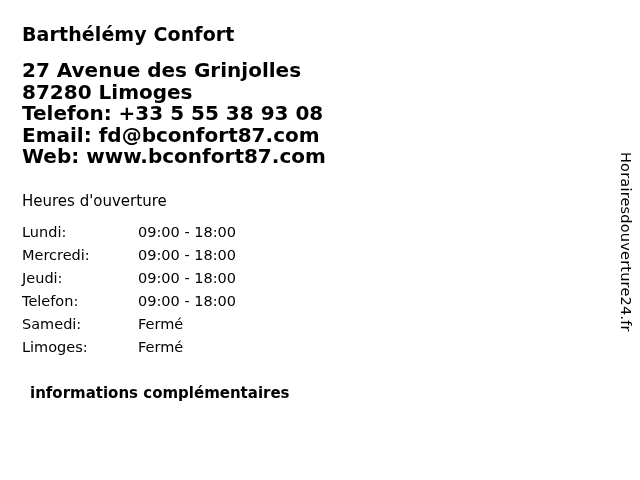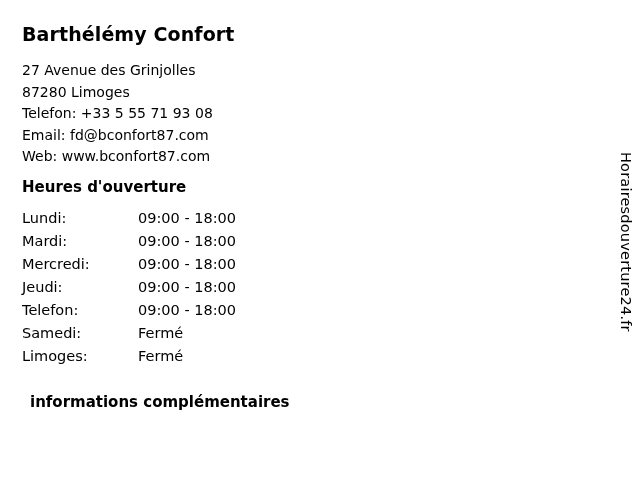--- a/index.html
+++ b/index.html
@@ -29,30 +29,31 @@
     width: 580px;
   }
   .business-name {
     font-size: 19px;
     font-weight: bold;
     letter-spacing: 0.1px;
     margin: 0 0 14px 0;
     line-height: 24px;
   }
   .address-block {
-    font-size: 14px;
+    font-size: 20px;
     line-height: 21.5px;
-    margin-bottom: 10px;
+    margin-bottom: 24px;
+    font-weight: bold;
   }
   .address-block div {
     white-space: nowrap;
   }
   .section-title {
     font-size: 15px;
-    font-weight: bold;
+    font-weight: normal;
     margin: 0 0 14px 0;
   }
   table.hours {
     border-collapse: collapse;
     font-size: 14.5px;
     margin-bottom: 6px;
   }
   table.hours td {
     padding: 0 0 7px 0;
     vertical-align: top;
@@ -95,35 +96,31 @@
 
 <div class="page">
 
   <div class="content">
 
     <h1 class="business-name">Barthélémy Confort</h1>
 
     <div class="address-block">
       <div>27 Avenue des Grinjolles</div>
       <div>87280 Limoges</div>
-      <div>Telefon: +33 5 55 71 93 08</div>
+      <div>Telefon: +33 5 55 38 93 08</div>
       <div>Email: fd@bconfort87.com</div>
       <div>Web: www.bconfort87.com</div>
     </div>
 
     <h2 class="section-title">Heures d'ouverture</h2>
 
     <table class="hours">
       <tbody>
         <tr>
           <td class="day">Lundi:</td>
-          <td class="time">09:00 - 18:00</td>
-        </tr>
-        <tr>
-          <td class="day">Mardi:</td>
           <td class="time">09:00 - 18:00</td>
         </tr>
         <tr>
           <td class="day">Mercredi:</td>
           <td class="time">09:00 - 18:00</td>
         </tr>
         <tr>
           <td class="day">Jeudi:</td>
           <td class="time">09:00 - 18:00</td>
         </tr>

